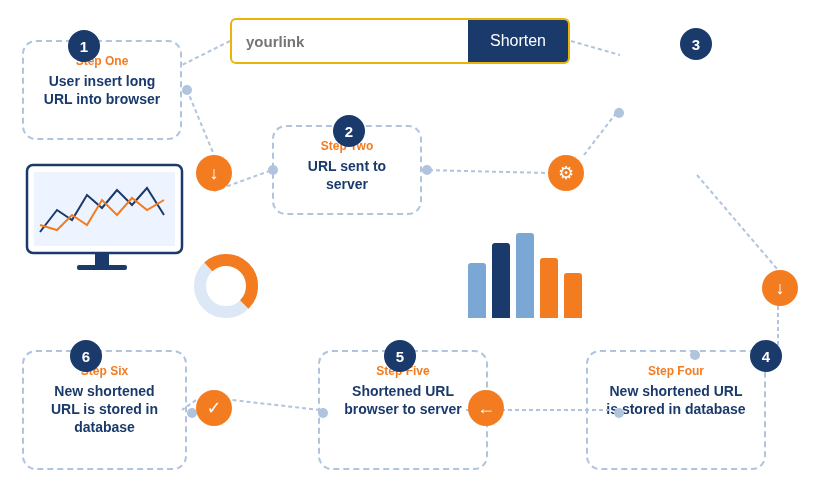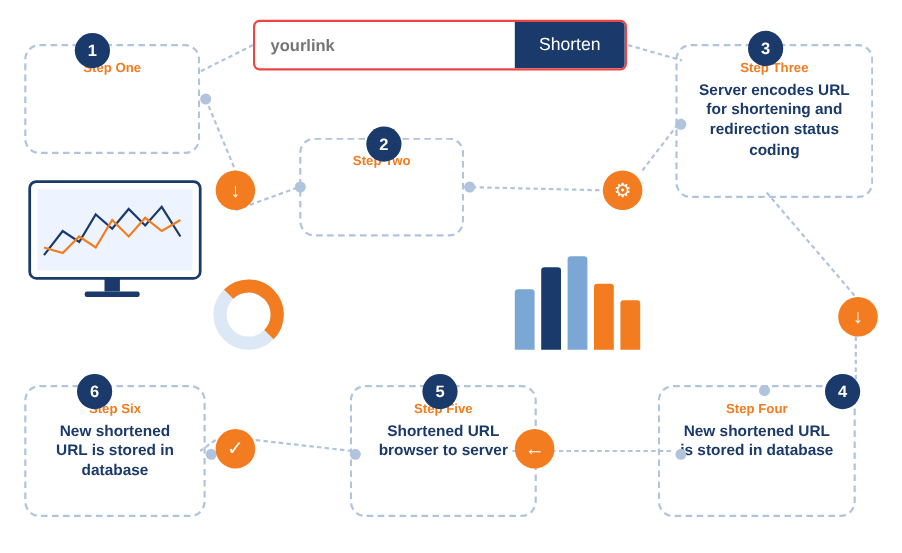--- a/index.html
+++ b/index.html
@@ -19,21 +19,21 @@
       padding: 10px;
     }
 
     
     .url-bar {
       position: absolute;
       top: 18px;
       left: 230px;
       display: flex;
       align-items: center;
-      border: 2px solid #ef4444;
+      border: 2px solid #eab308;
       border-radius: 6px;
       overflow: hidden;
       width: 340px;
       height: 46px;
     }
     .url-input {
       background: #fff;
       border: none;
       padding: 8px 14px;
       font-size: 15px;
@@ -231,44 +231,42 @@
     <div class="bar" style="width:18px;height:60px;background:#f47c20;"></div>
     <div class="bar" style="width:18px;height:45px;background:#f47c20;"></div>
   </div>
 
   <div class="step-circle" style="top:30px;left:68px;">
     <span>1</span>
   </div>
 
   <div class="step-box" style="top:40px;left:22px;width:160px;height:100px;">
     <div class="step-label">Step One</div>
+    <div class="step-text">User insert long URL into browser</div>
   </div>
 
   <div class="step-circle" style="top:115px;left:333px;">
     <span>2</span>
   </div>
 
   <div class="step-box" style="top:125px;left:272px;width:150px;height:90px;">
     <div class="step-label">Step Two</div>
+    <div class="step-text">URL sent to server</div>
   </div>
 
   <div class="step-circle" style="top:28px;left:680px;">
     <span>3</span>
   </div>
 
-  <div class="step-box" style="top:40px;left:614px;width:180px;height:140px;">
-    <div class="step-label">Step Three</div>
-    <div class="step-text">Server encodes URL for shortening and redirection status coding</div>
-  </div>
 
   <div class="step-circle" style="top:340px;left:750px;">
     <span>4</span>
   </div>
 
-  <div class="step-box" style="top:350px;left:598px;width:180px;height:120px;">
+  <div class="step-box" style="top:350px;left:586px;width:180px;height:120px;">
     <div class="step-label">Step Four</div>
     <div class="step-text">New shortened URL is stored in database</div>
   </div>
 
   <div class="step-circle" style="top:340px;left:384px;">
     <span>5</span>
   </div>
 
   <div class="step-box" style="top:350px;left:318px;width:170px;height:120px;">
     <div class="step-label">Step Five</div>

